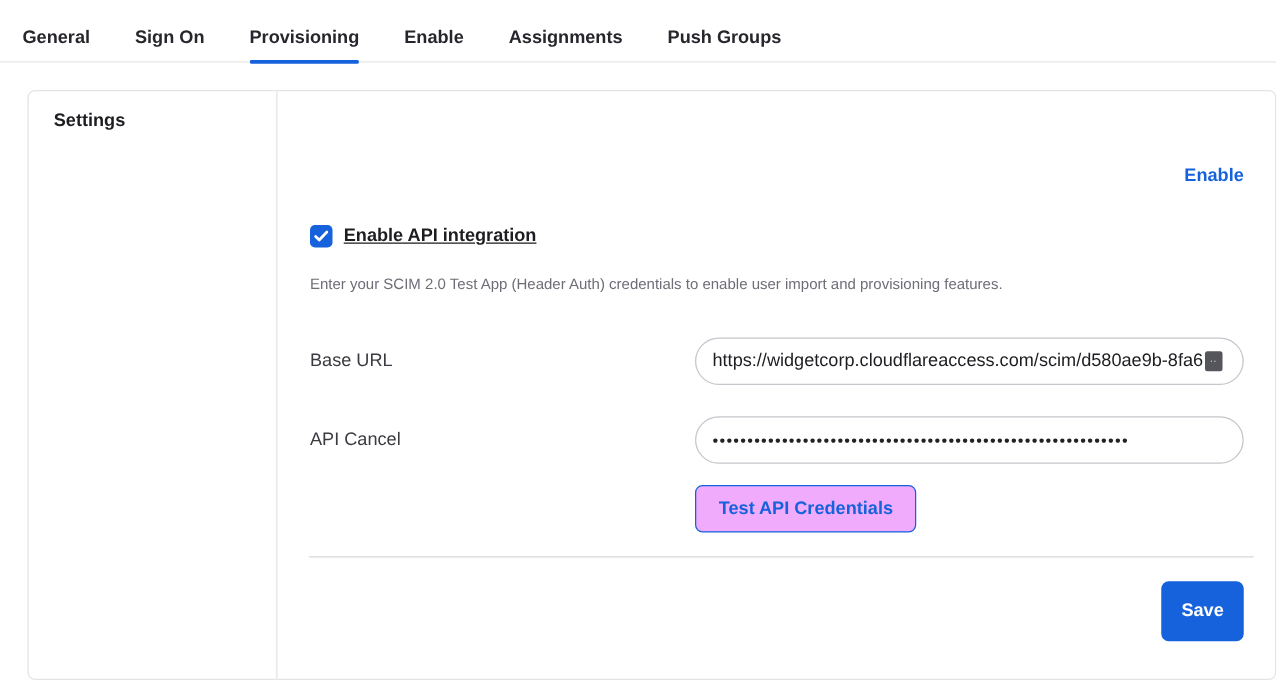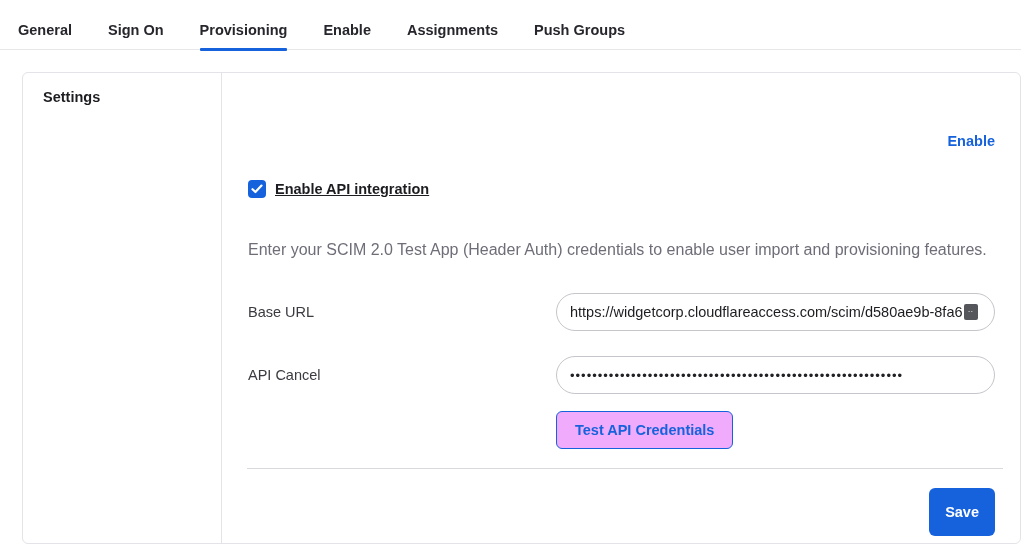--- a/index.html
+++ b/index.html
@@ -125,22 +125,22 @@
     cursor:pointer;
   }
   .checkbox svg{display:block;}
   .enable-label{
     font-size:14.5px;
     font-weight:700;
     color:#1d1d21;
     text-decoration:underline;
   }
   .description{
-    margin-top:43px;
-    font-size:16px;
+    margin-top:20px;
+    font-size:12px;
     color:var(--text_gray);
     line-height:18px;
   }
   .field-row{
     display:flex;
     align-items:center;
   }
   .field-row.first{margin-top:34px;}
   .field-row.second{margin-top:25px;}
   .field-label{

